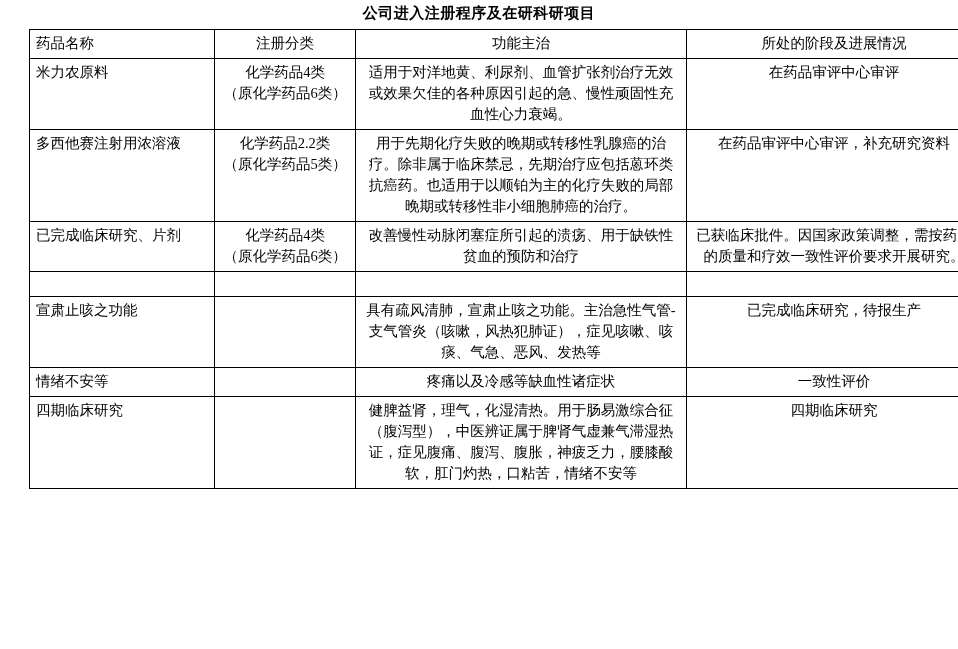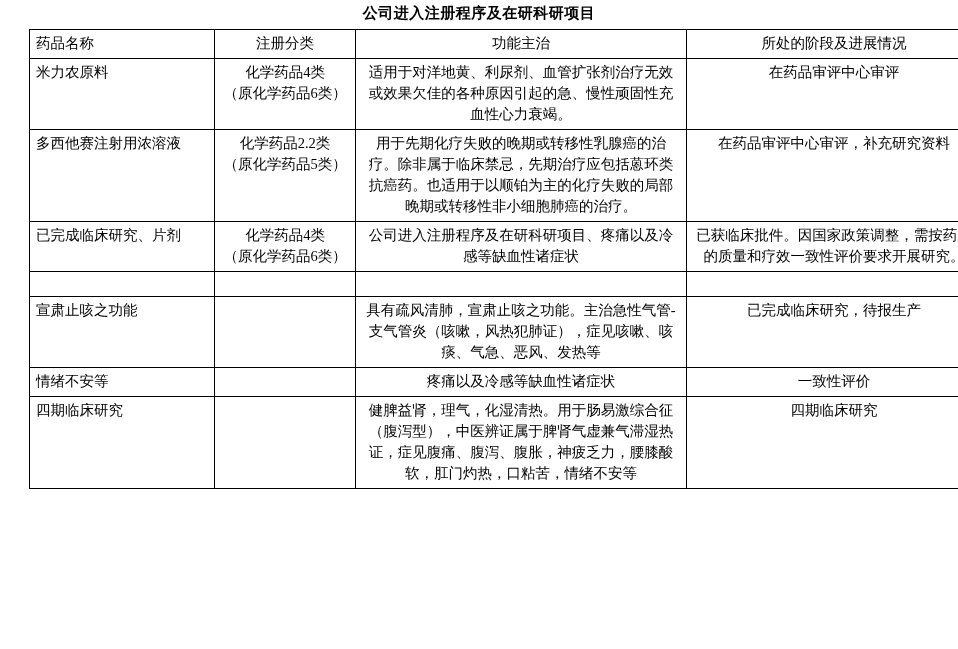--- a/index.html
+++ b/index.html
@@ -107,21 +107,21 @@
           </td>
           <td class="c-func">用于先期化疗失败的晚期或转移性乳腺癌的治疗。除非属于临床禁忌，先期治疗应包括蒽环类抗癌药。也适用于以顺铂为主的化疗失败的局部晚期或转移性非小细胞肺癌的治疗。</td>
           <td class="c-stage">在药品审评中心审评，补充研究资料</td>
         </tr>
         <tr>
           <td class="c-name">已完成临床研究、片剂</td>
           <td class="c-class">
             <div class="nowrap-line">化学药品4类</div>
             <div class="nowrap-line">（原化学药品6类）</div>
           </td>
-          <td class="c-func">公司进入注册程序及在研科研项目、疼痛以及冷感等缺血性诸症状</td>
+          <td class="c-func">改善慢性动脉闭塞症所引起的溃疡、用于缺铁性贫血的预防和治疗</td>
           <td class="c-stage">已获临床批件。因国家政策调整，需按药品的质量和疗效一致性评价要求开展研究。</td>
         </tr>
         <tr class="blank-row">
           <td class="c-name"></td>
           <td class="c-class"></td>
           <td class="c-func"></td>
           <td class="c-stage"></td>
         </tr>
         <tr>
           <td class="c-name">宣肃止咳之功能</td>

